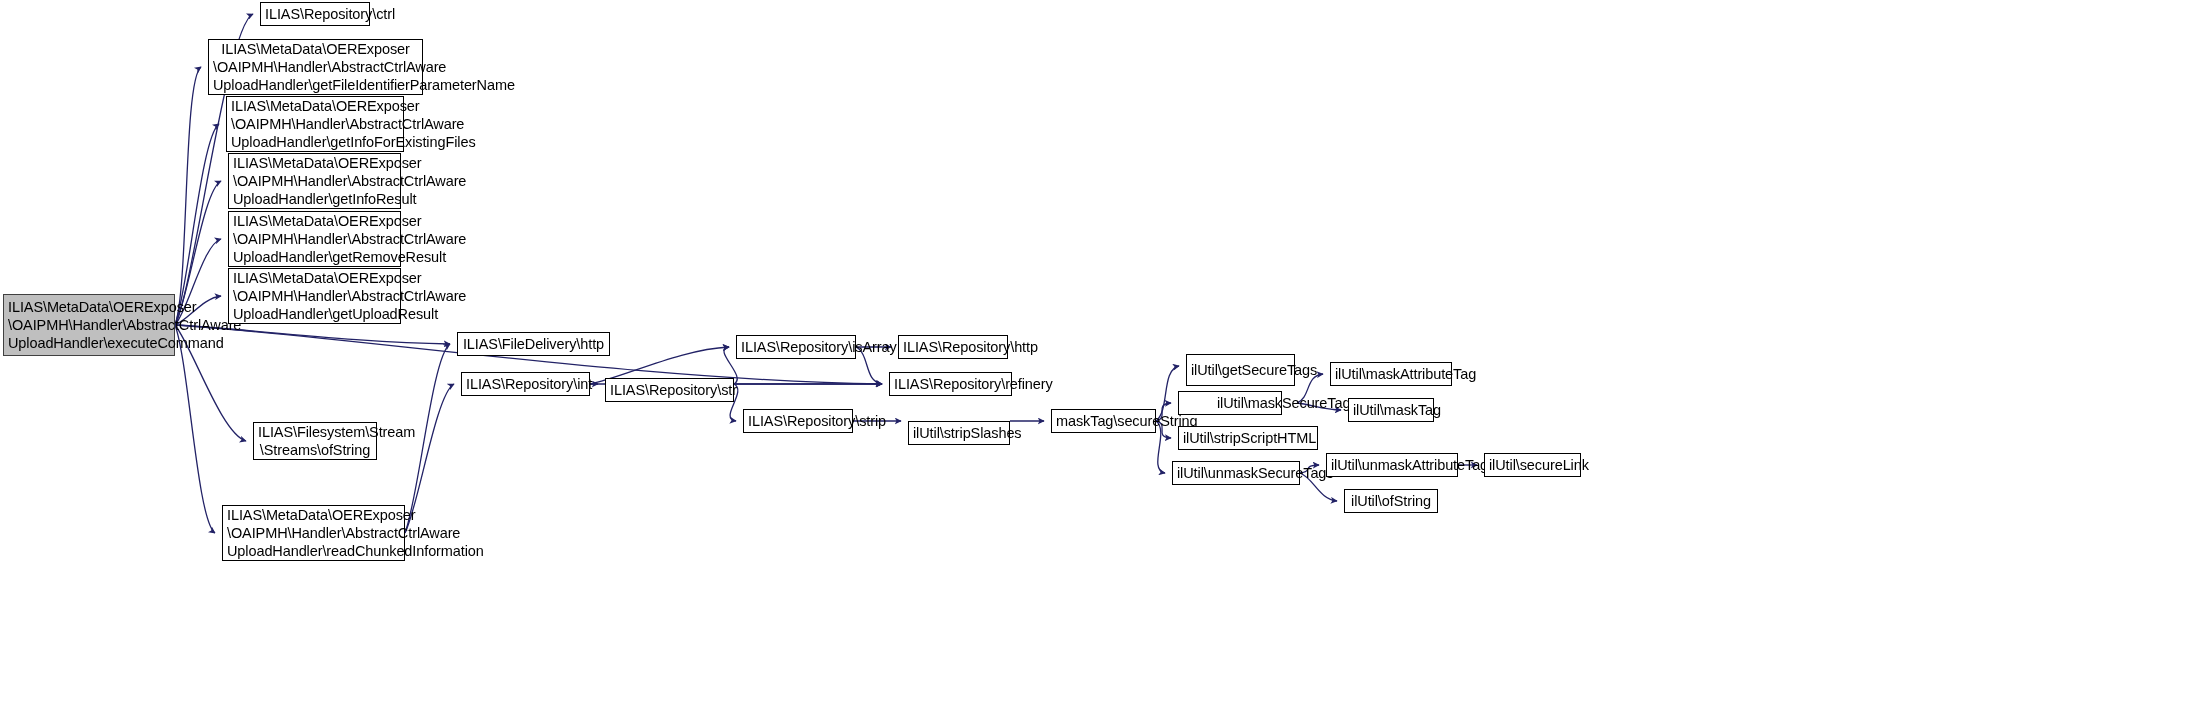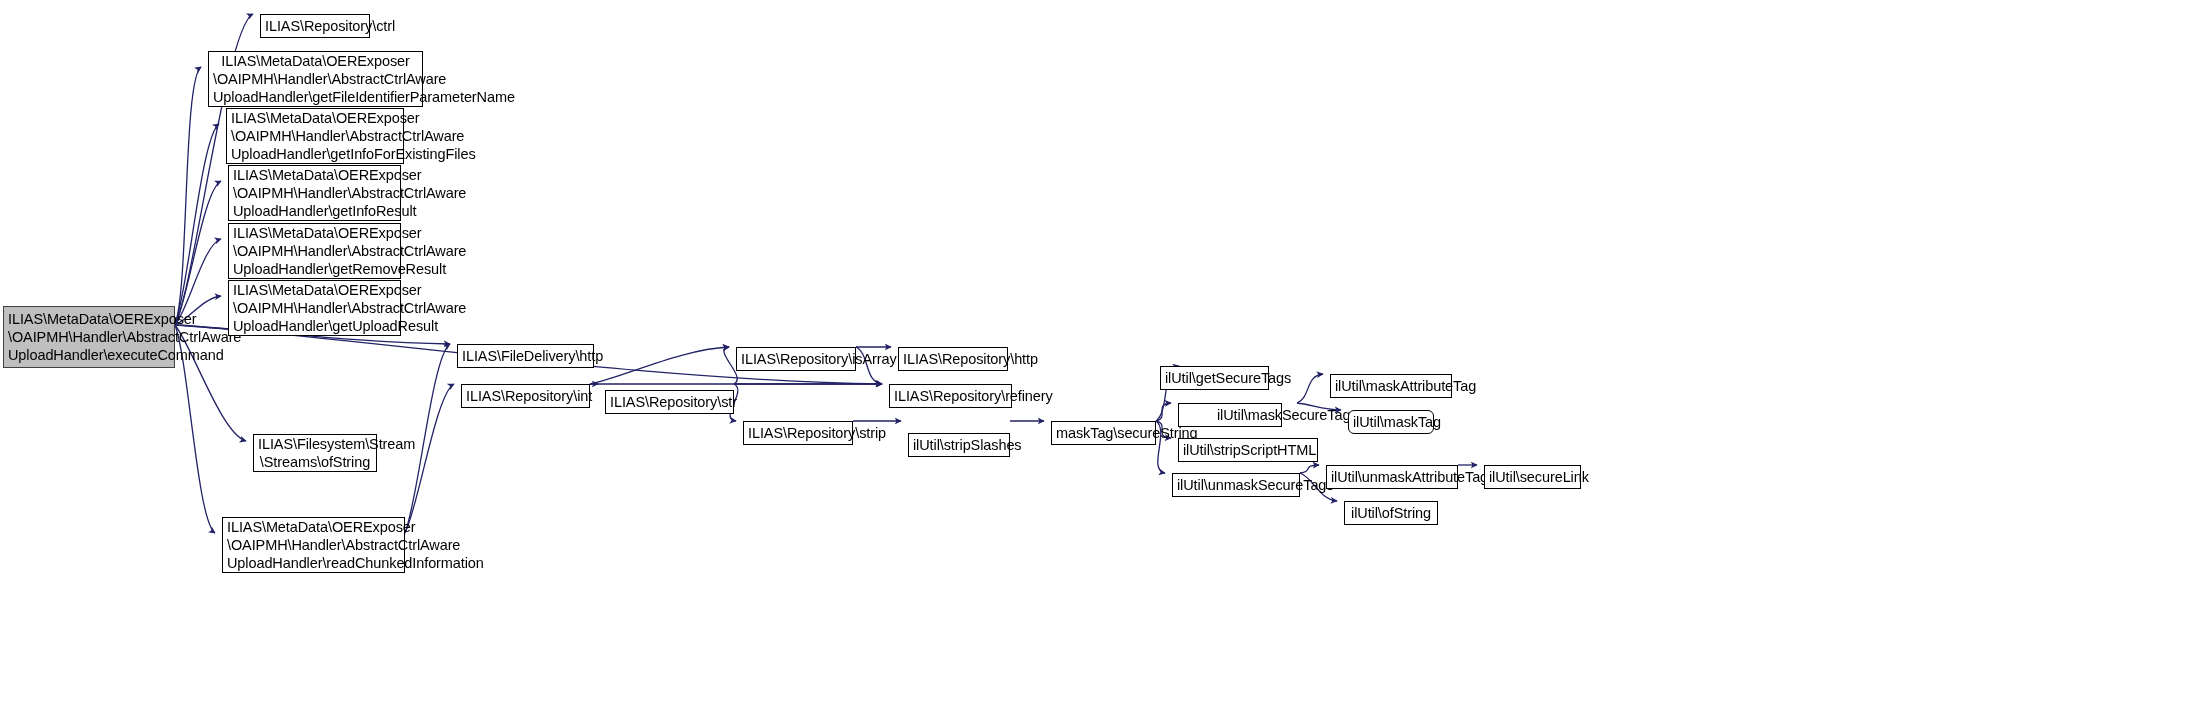--- a/index.html
+++ b/index.html
@@ -31,21 +31,20 @@
     color: #000000;
     font-size: 14.5px;
     line-height: 18.2px;
     display: flex;
     align-items: center;
     justify-content: center;
     text-align: center;
     padding: 0 4px;
     white-space: pre-line;
     letter-spacing: -0.1px;
-    margin-top: 12px;
   }
   .node.highlight {
     background: #bfbfbf;
     border: 1px solid #404040;
   }
   .node .lbl {
     display: block;
     width: 100%;
     white-space: pre-line;
   }
@@ -108,34 +107,34 @@
 UploadHandler\getInfoResult</span></div>
       <div class="node" style="left: 228px; top: 211px; width: 173px; height: 56px;"><span class="lbl">ILIAS\MetaData\OERExposer
 \OAIPMH\Handler\AbstractCtrlAware
 UploadHandler\getRemoveResult</span></div>
       <div class="node" style="left: 228px; top: 268px; width: 173px; height: 56px;"><span class="lbl">ILIAS\MetaData\OERExposer
 \OAIPMH\Handler\AbstractCtrlAware
 UploadHandler\getUploadResult</span></div>
       <div class="node" style="left: 222px; top: 505px; width: 183px; height: 56px;"><span class="lbl">ILIAS\MetaData\OERExposer
 \OAIPMH\Handler\AbstractCtrlAware
 UploadHandler\readChunkedInformation</span></div>
-      <div class="node" style="left: 457px; top: 332px; width: 137px; height: 24px;"><span class="lbl">ILIAS\FileDelivery\http</span></div>
+      <div class="node" style="left: 457px; top: 332px; width: 153px; height: 24px;"><span class="lbl">ILIAS\FileDelivery\http</span></div>
       <div class="node" style="left: 253px; top: 422px; width: 124px; height: 38px;"><span class="lbl">ILIAS\Filesystem\Stream
 \Streams\ofString</span></div>
       <div class="node" style="left: 461px; top: 372px; width: 129px; height: 24px;"><span class="lbl">ILIAS\Repository\int</span></div>
       <div class="node" style="left: 605px; top: 378px; width: 129px; height: 24px;"><span class="lbl">ILIAS\Repository\str</span></div>
       <div class="node" style="left: 736px; top: 335px; width: 120px; height: 24px;"><span class="lbl">ILIAS\Repository\isArray</span></div>
       <div class="node" style="left: 743px; top: 409px; width: 110px; height: 24px;"><span class="lbl">ILIAS\Repository\strip</span></div>
       <div class="node" style="left: 898px; top: 335px; width: 110px; height: 24px;"><span class="lbl">ILIAS\Repository\http</span></div>
       <div class="node" style="left: 889px; top: 372px; width: 123px; height: 24px;"><span class="lbl">ILIAS\Repository\refinery</span></div>
       <div class="node" style="left: 908px; top: 421px; width: 102px; height: 24px;"><span class="lbl">ilUtil\stripSlashes</span></div>
       <div class="node" style="left: 1051px; top: 409px; width: 105px; height: 24px;"><span class="lbl">maskTag\secureString</span></div>
-      <div class="node" style="left: 1160px; top: 354px; width: 109px; height: 24px;"><span class="lbl">ilUtil\getSecureTags</span></div>
+      <div class="node" style="left: 1186px; top: 354px; width: 109px; height: 32px;"><span class="lbl">ilUtil\getSecureTags</span></div>
       <div class="node" style="left: 1178px; top: 391px; width: 104px; height: 24px; padding-left: 38px;"><span class="lbl">ilUtil\maskSecureTags</span></div>
       <div class="node" style="left: 1178px; top: 426px; width: 140px; height: 24px;"><span class="lbl">ilUtil\stripScriptHTML</span></div>
       <div class="node" style="left: 1172px; top: 461px; width: 128px; height: 24px;"><span class="lbl">ilUtil\unmaskSecureTags</span></div>
       <div class="node" style="left: 1330px; top: 362px; width: 122px; height: 24px;"><span class="lbl">ilUtil\maskAttributeTag</span></div>
-      <div class="node" style="left: 1348px; top: 398px; width: 86px; height: 24px; border-radius: 6px;"><span class="lbl">ilUtil\maskTag</span></div>
+      <div class="node" style="left: 1348px; top: 398px; width: 86px; height: 24px;"><span class="lbl">ilUtil\maskTag</span></div>
       <div class="node" style="left: 1326px; top: 453px; width: 132px; height: 24px;"><span class="lbl">ilUtil\unmaskAttributeTag</span></div>
       <div class="node" style="left: 1344px; top: 489px; width: 94px; height: 24px;"><span class="lbl">ilUtil\ofString</span></div>
       <div class="node" style="left: 1484px; top: 453px; width: 97px; height: 24px;"><span class="lbl">ilUtil\secureLink</span></div>
     </div>
 </div>
 
 </body></html>

